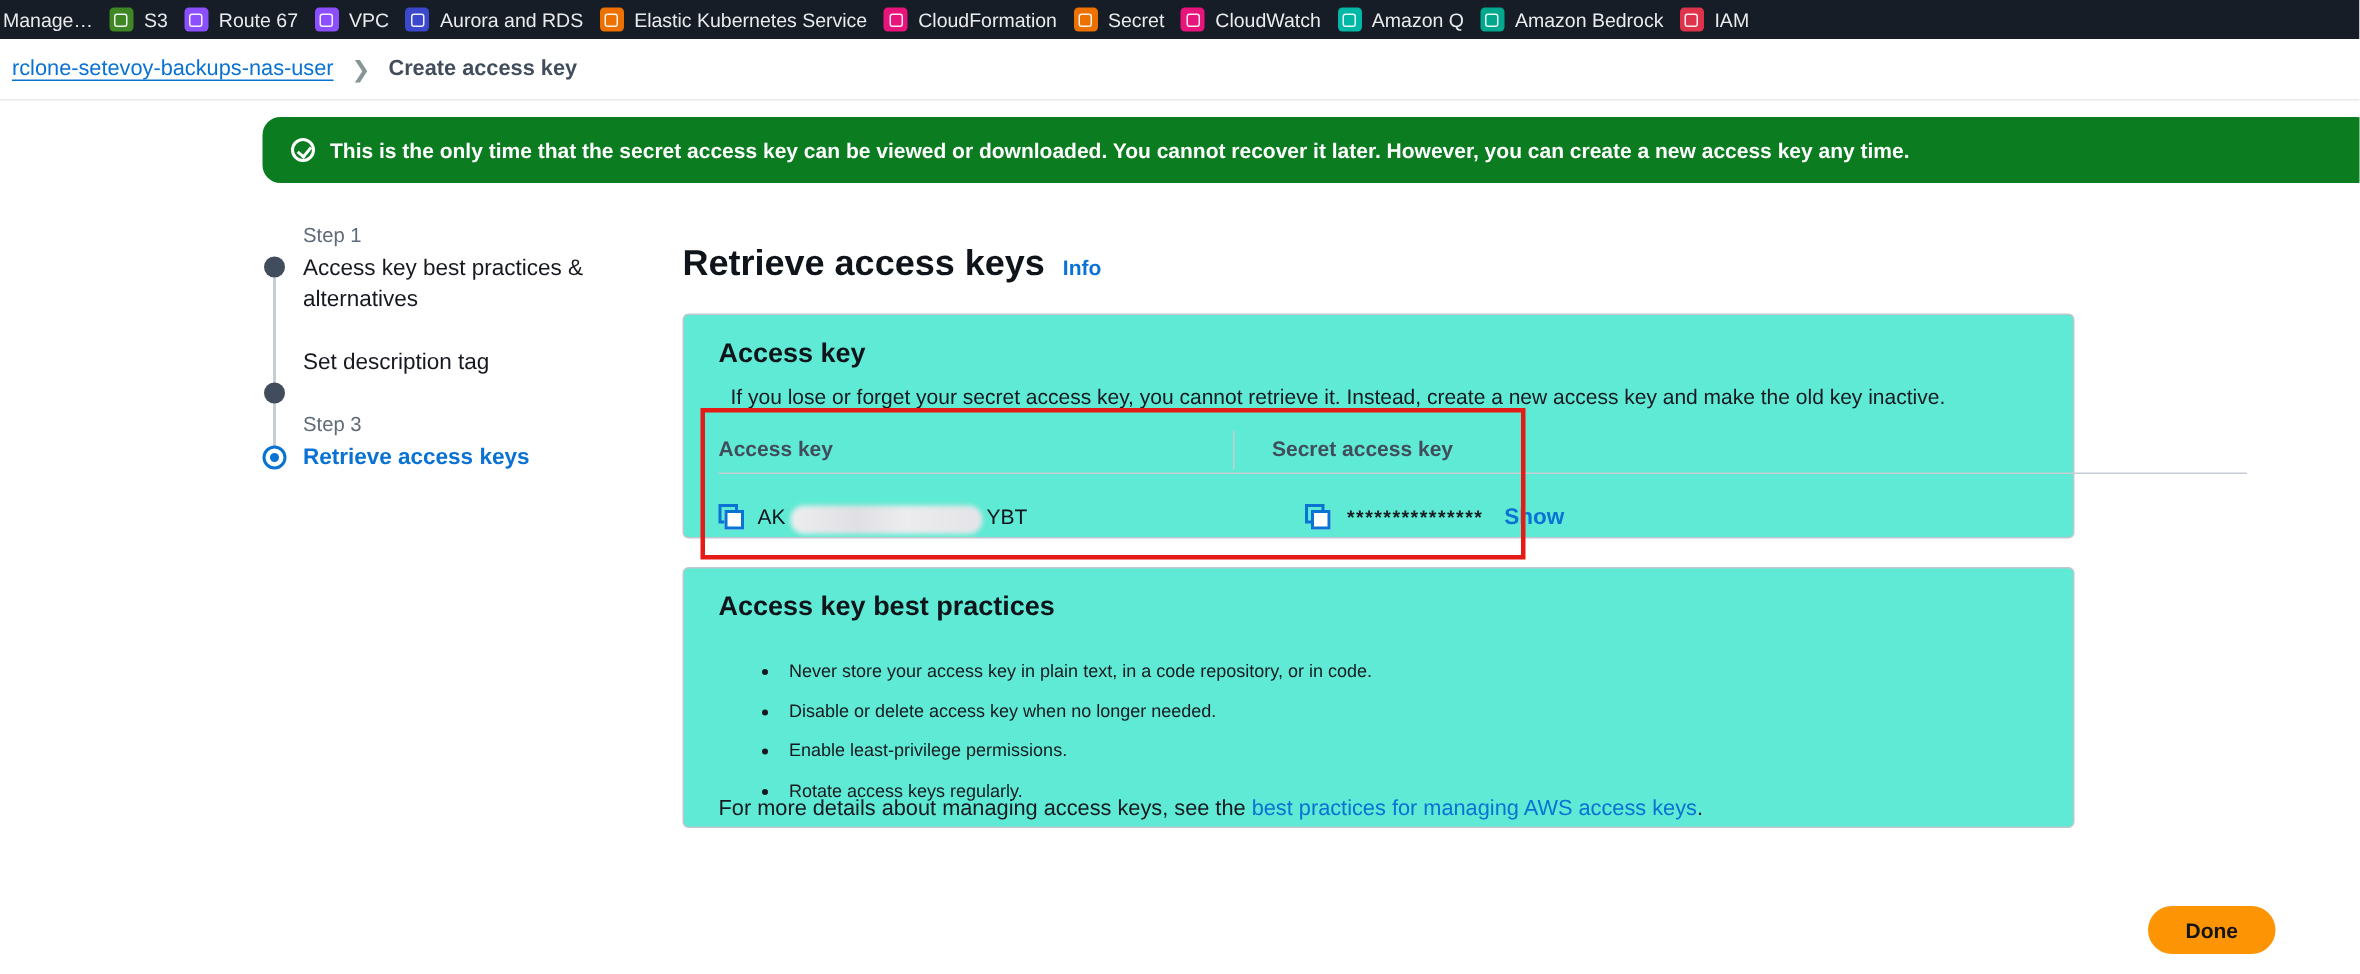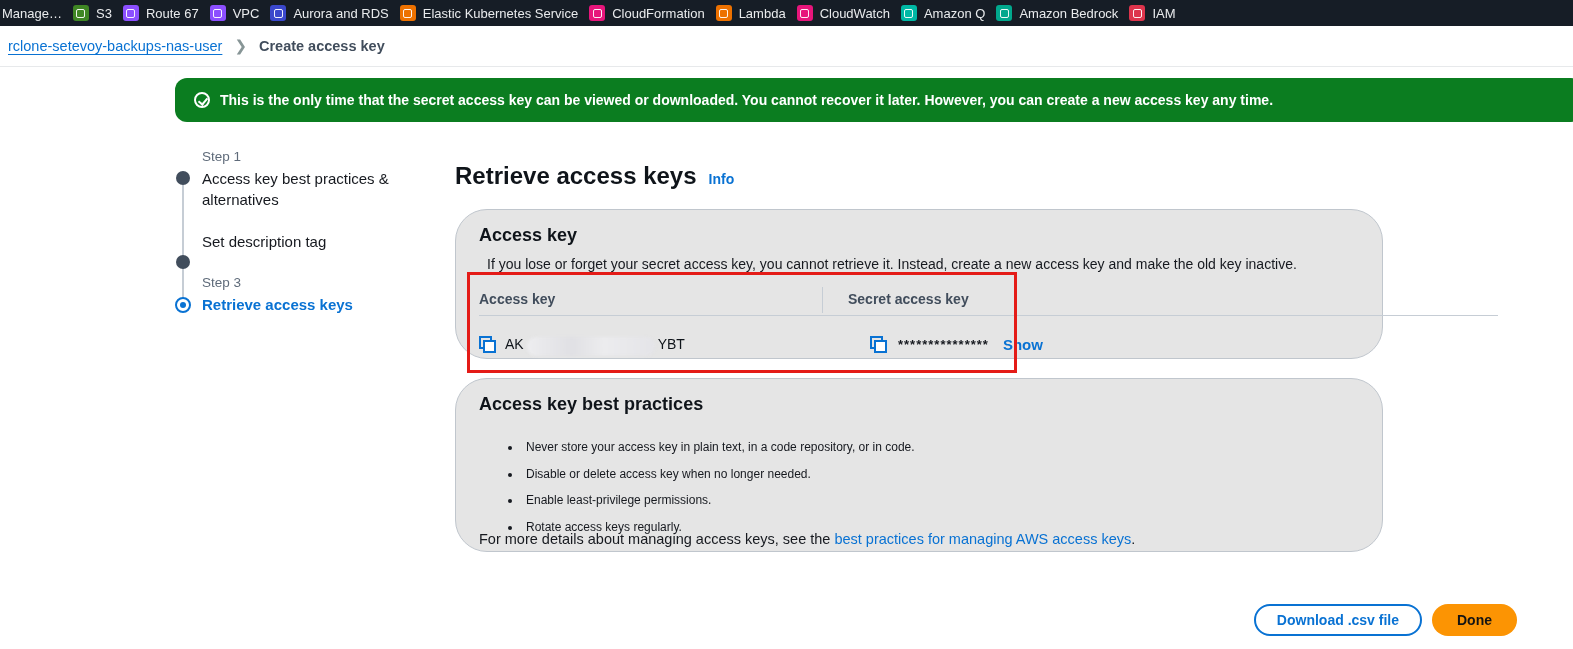--- a/index.html
+++ b/index.html
@@ -41,22 +41,22 @@
   .step.active .step-circle { width:16px; height:16px; left:-1px; background:#fff; border:2px solid #0972d3; }
   .step.active .step-circle::after { content:""; position:absolute; left:3px; top:3px; width:6px; height:6px;
                                      border-radius:50%; background:#0972d3; }
   .step.active .step-title { color:#0972d3; font-weight:700; }
 
   
   .page-head { position:absolute; left:455px; top:162px; display:flex; align-items:baseline; gap:12px; }
   .page-title { font-size:24px; font-weight:700; color:#0f141a; }
   .info-link { color:#0972d3; font-size:14px; font-weight:700; cursor:pointer; }
 
-  .card { position:absolute; left:455px; width:928px; background:#e5e5e5;
-          border:1px solid #c0c6cd; border-radius:32px; }
+  .card { position:absolute; left:455px; width:928px; background:#5eead4;
+          border:1px solid #c0c6cd; border-radius:4px; }
   .card1 { top:209px; height:150px; }
   .card2 { top:378px; height:174px; }
   .card h2 { font-size:18px; font-weight:700; color:#0f141a; }
 
   .card1 h2 { position:absolute; left:23px; top:15px; }
   .card1 .desc { position:absolute; left:31px; top:46px; font-size:14px; color:#16191f; }
 
   .col-head { position:absolute; top:81px; font-size:14px; font-weight:700; color:#414d5c; }
   .col-head.c1 { left:23px; }
   .col-head.c2 { left:392px; }
@@ -118,21 +118,21 @@
     <div class="fav">
     <span class="fav-icon" style="background: rgb(237, 113, 0);"></span>
     <span>Elastic Kubernetes Service</span>
   </div>
     <div class="fav">
     <span class="fav-icon" style="background: rgb(231, 21, 123);"></span>
     <span>CloudFormation</span>
   </div>
     <div class="fav">
     <span class="fav-icon" style="background: rgb(237, 113, 0);"></span>
-    <span>Lambda</span>
+    <span>Secret</span>
   </div>
     <div class="fav">
     <span class="fav-icon" style="background: rgb(231, 21, 123);"></span>
     <span>CloudWatch</span>
   </div>
     <div class="fav">
     <span class="fav-icon" style="background: rgb(0, 184, 165);"></span>
     <span>Amazon Q</span>
   </div>
     <div class="fav">
@@ -212,15 +212,14 @@
   <ul>
       <li>Never store your access key in plain text, in a code repository, or in code.</li>
       <li>Disable or delete access key when no longer needed.</li>
       <li>Enable least-privilege permissions.</li>
       <li>Rotate access keys regularly.</li>
     </ul>
   <div class="bp-footer"><span>For more details about managing access keys, see the </span><a>best practices for managing AWS access keys</a><span>.</span></div>
 </div>
 
 <div class="actions">
-  <button class="btn btn-secondary">Download .csv file</button>
   <button class="btn btn-primary">Done</button>
 </div>
 
 </body></html>

